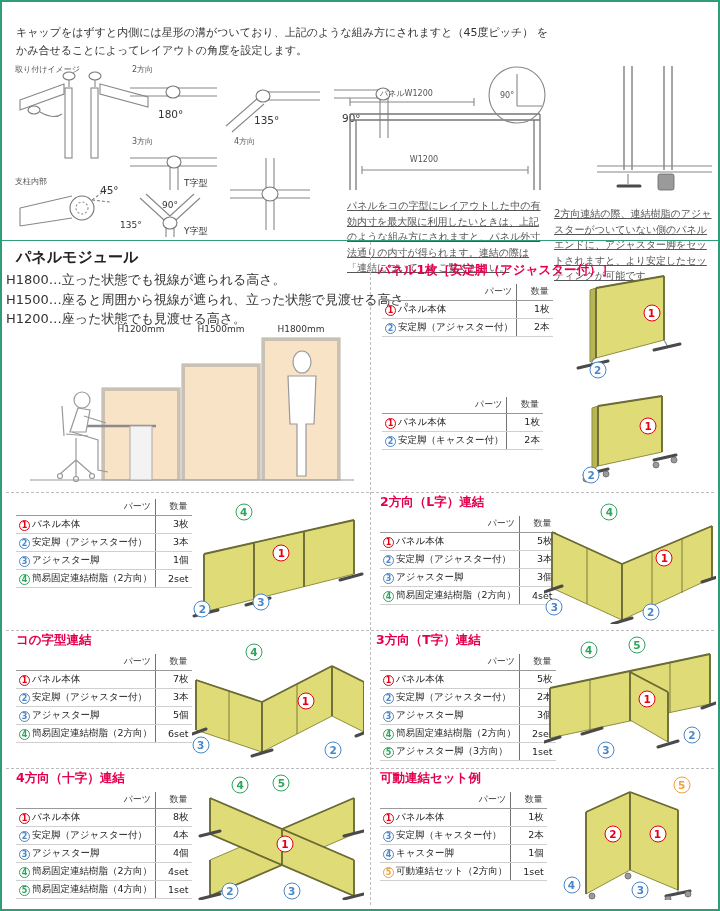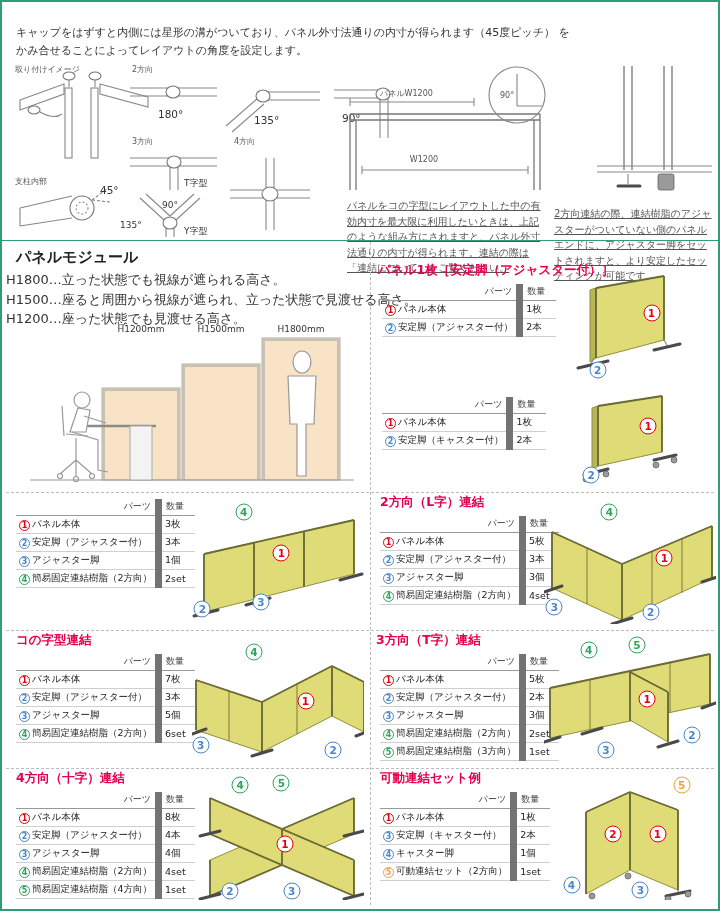--- a/index.html
+++ b/index.html
@@ -21,21 +21,21 @@
   .sec{position:absolute;}
   .sec-p1a{left:376px;top:260px;width:338px;height:126px;}
   .sec-p1b{left:376px;top:390px;width:338px;height:98px;}
   .cell{position:absolute;width:352px;height:134px;}
   .c1{left:10px;top:492px;}  .c2{left:374px;top:492px;width:340px;}
   .c3{left:10px;top:630px;}  .c4{left:374px;top:630px;width:340px;}
   .c5{left:10px;top:768px;}  .c6{left:374px;top:768px;width:340px;}
   .parts-table{border-collapse:collapse;font-size:9.5px;color:#222;margin:5px 0 0 4px;}
   .parts-table th{font-weight:normal;font-size:9px;color:#444;border-bottom:1px solid #999;padding:1px 4px 2px;text-align:right;}
   .parts-table td{border-bottom:1px solid #cfcfcf;padding:2px 3px;white-space:nowrap;}
-  .parts-table .c-qty,.parts-table .c-qty-h{border-left:7px solid #737373;text-align:left;min-width:36px;}
+  .parts-table .c-qty,.parts-table .c-qty-h{border-left:1px solid #737373;text-align:right;min-width:36px;}
   .badge{display:inline-block;width:11px;height:11px;line-height:10px;border-radius:50%;border:1px solid;font-size:8px;text-align:center;margin-right:2px;vertical-align:-1px;background:#fff;font-weight:bold;}
   .b-red{color:#e60012;border-color:#e60012;}
   .b-blue{color:#4a86c8;border-color:#4a86c8;}
   .b-green{color:#2fa45c;border-color:#2fa45c;}
   .b-orange{color:#f0a13a;border-color:#f0a13a;}
   .illus{position:absolute;}
   .illus svg{position:absolute;left:0;top:0;width:100%;height:100%;}
   .callout{position:absolute;width:17px;height:17px;line-height:14px;border-radius:50%;border:1.5px solid;background:#fff;font-size:10.5px;font-weight:bold;text-align:center;transform:translate(-50%,-50%);z-index:3;}
   .il-p1{left:166px;top:4px;width:168px;height:118px;}
   .il-cell{right:0;top:8px;width:172px;height:122px;}
@@ -55,21 +55,21 @@
   .sketch{stroke:#999;stroke-width:1.2;fill:#fff;}
   .sketchln{stroke:#999;stroke-width:1.2;fill:none;}
   .grayfill{fill:#9a9a9a;stroke:#666;stroke-width:0.8;}
 </style>
 </head>
 <body>
 
 <div class="page">
 
   <div class="intro">
-    <div>キャップをはずすと内側には星形の溝がついており、パネル外寸法通りの内寸が得られます（45度ピッチ） を</div>
+    <div>キャップをはずすと内側には星形の溝がついており、上記のような組み方にされますと（45度ピッチ） を</div>
     <div>かみ合せることによってレイアウトの角度を設定します。</div>
   </div>
 
   <div class="diagrams">
     <svg viewBox="0 0 700 176">
 
       <g>
         <text class="dlab" x="3" y="10">取り付けイメージ</text>
         <polygon class="ln" points="8,38 52,22 52,32 8,48"></polygon>
         <polygon class="ln" points="88,22 136,35 136,45 88,32"></polygon>
@@ -401,21 +401,21 @@
           </tr>
           <tr>
             <td><span class="badge b-blue">3</span><span>アジャスター脚</span></td>
             <td class="c-qty">3個</td>
           </tr>
           <tr>
             <td><span class="badge b-green">4</span><span>簡易固定連結樹脂（2方向）</span></td>
             <td class="c-qty">2set</td>
           </tr>
           <tr>
-            <td><span class="badge b-green">5</span><span>簡易固定連結樹脂（3方向）</span></td>
+            <td><span class="badge b-green">5</span><span>アジャスター脚（3方向）</span></td>
             <td class="c-qty">1set</td>
           </tr>
         </tbody>
     </table>
     <div class="illus il-cell">
       <svg viewBox="0 0 172 122">
         <polygon class="panelY" points="6,48 166,14 166,64 6,98"></polygon>
         <polygon class="panelY" points="86,32 124,52 124,102 86,80"></polygon>
         <path class="pdiv" d="M46,39.5 L46,89.5 M126,22.5 L126,72.5"></path>
         <path class="pedge" d="M6,48 L6,98 M86,31 L86,81 M166,14 L166,64 M6,48 L166,14 M86,32 L124,52 M124,52 L124,102"></path>

